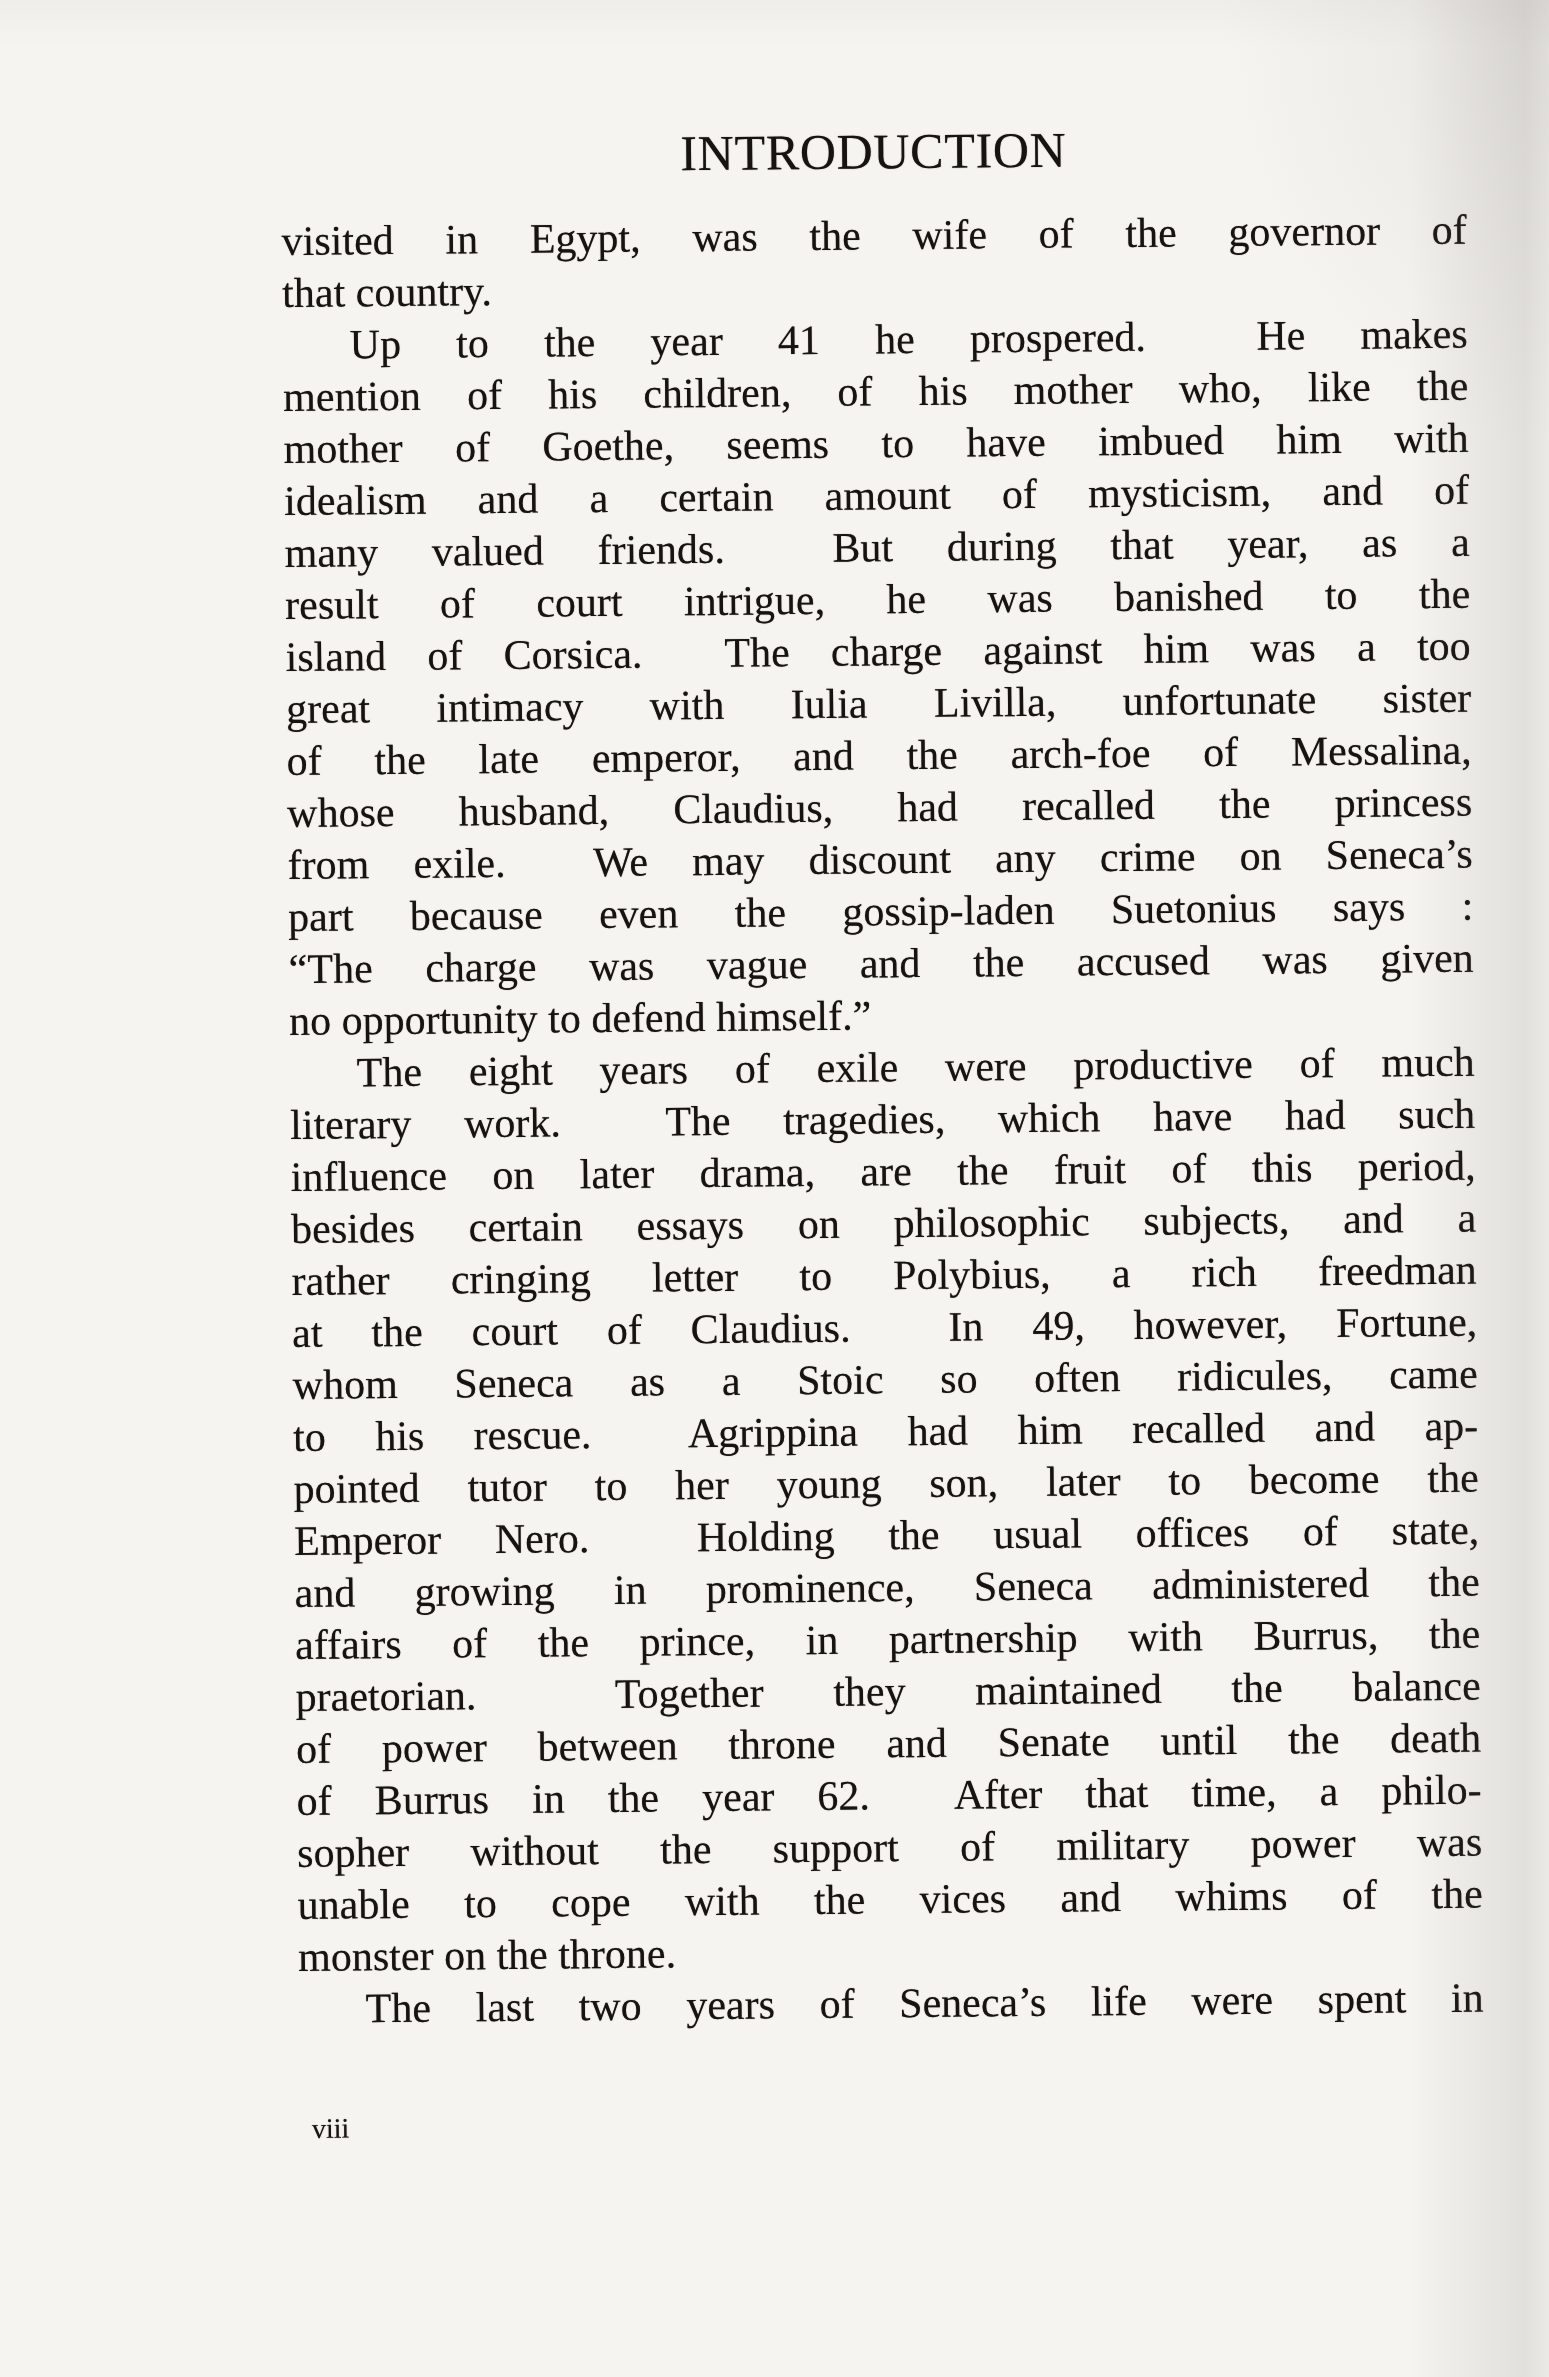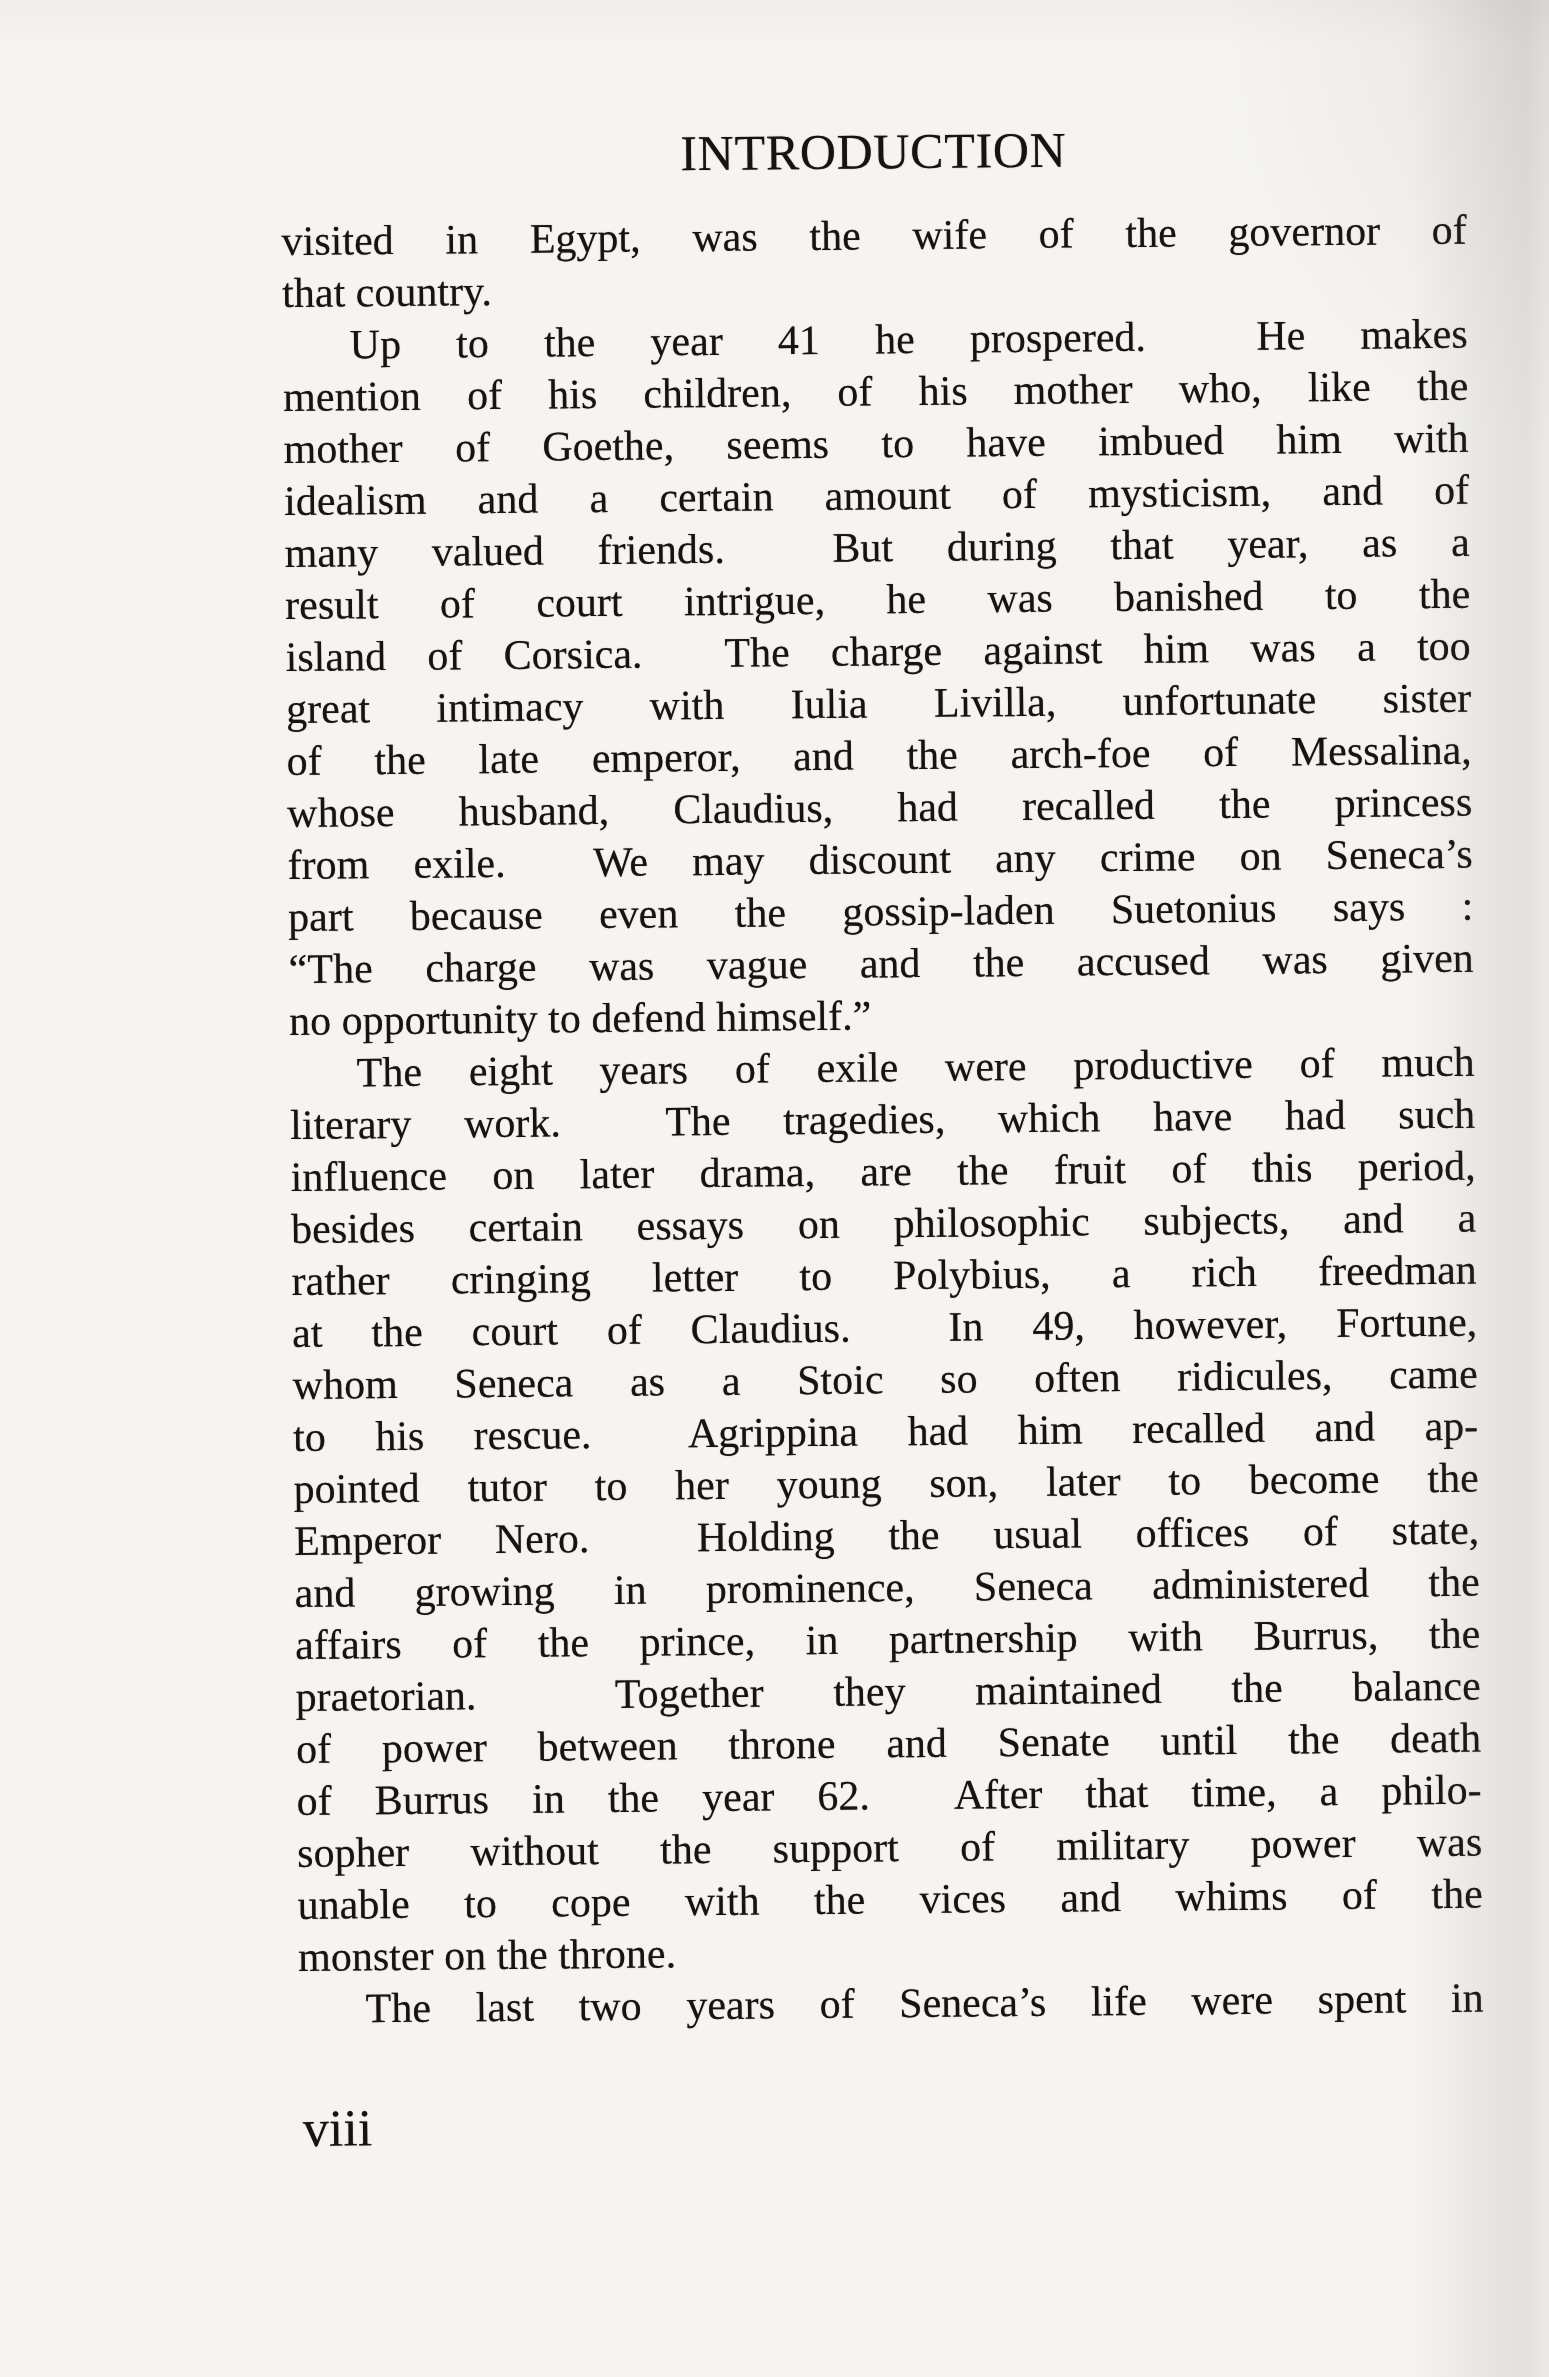--- a/index.html
+++ b/index.html
@@ -49,23 +49,23 @@
     text-align-last: justify;
   }
   .line.flush {
     text-align-last: left;
   }
   .line.indent {
     text-indent: 67px;
   }
   .page-number {
     position: absolute;
-    left: 285px;
+    left: 294px;
     top: 2100px;
-    font-size: 52px;
+    font-size: 28px;
     line-height: 52px;
     text-shadow: 0 0 0.9px rgba(23, 19, 16, 0.6);
   }
   
   .shade-right {
     position: absolute;
     top: 0;
     right: 0;
     width: 141px;
     height: 100%;

